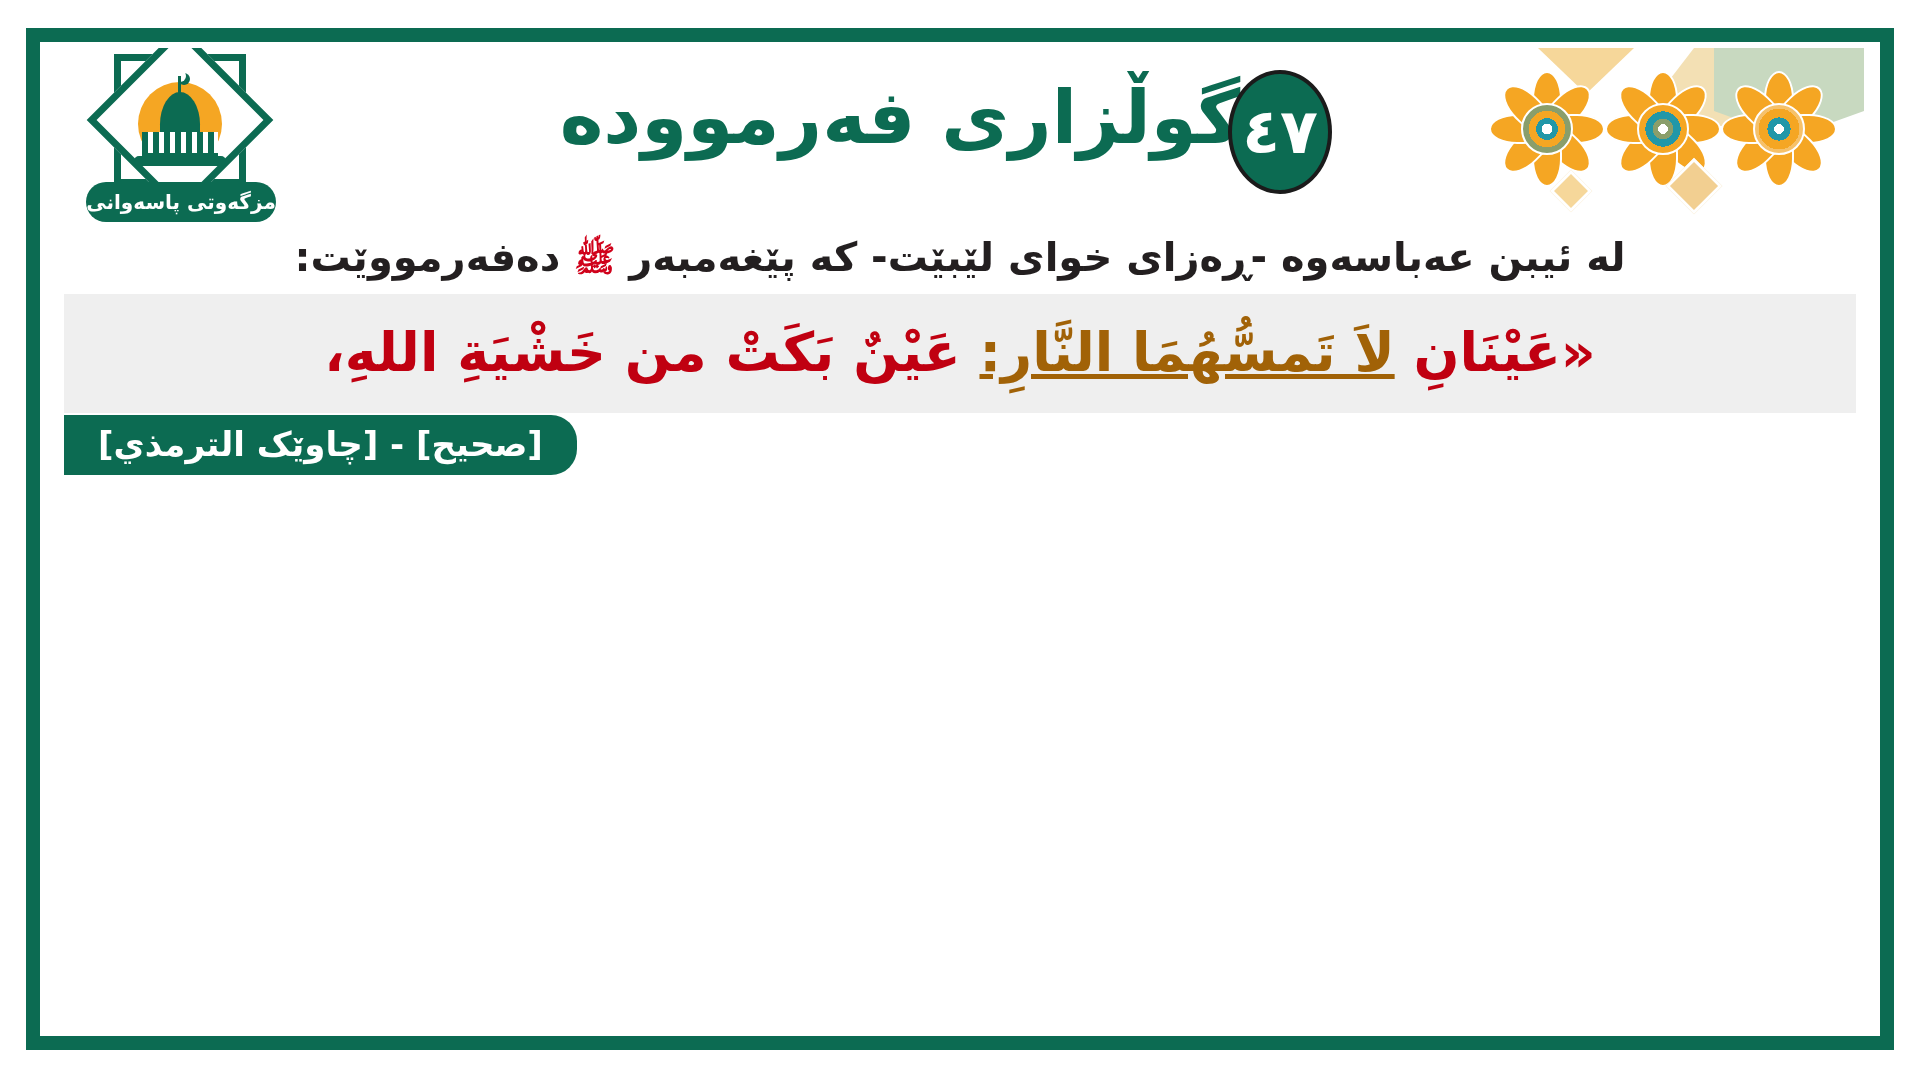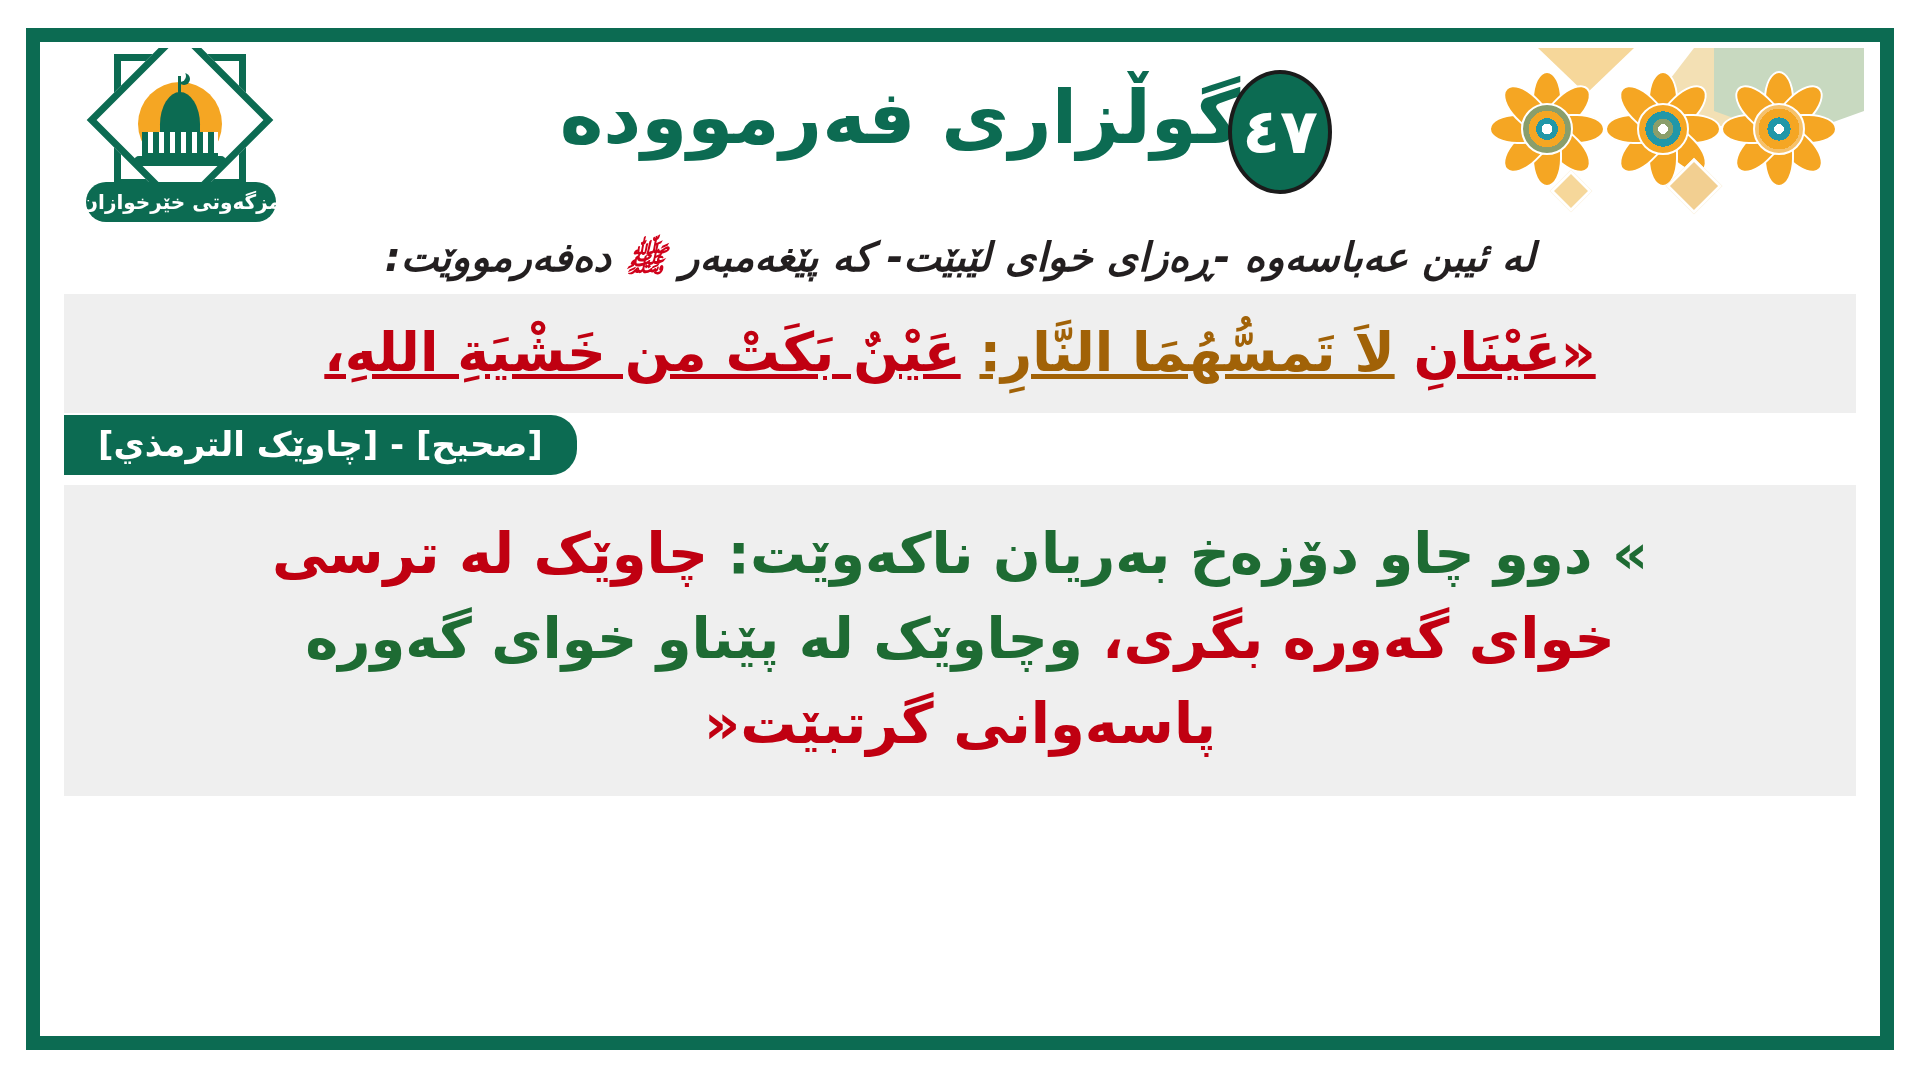--- a/index.html
+++ b/index.html
@@ -178,21 +178,20 @@
   
   .narrator{
     margin:0 18px;
     text-align:center;
     color:#231f20;
     font-size:40px;
     font-weight:bold;
     line-height:1.35;
     padding:4px 0 10px 0;
     white-space:nowrap;
-    font-style:italic;
   }
   .saw{
     color:#d0021b;
     font-size:34px;
     font-weight:bold;
     vertical-align:middle;
     letter-spacing:-1px;
   }
 
   
@@ -203,21 +202,21 @@
     text-align:center;
     direction:rtl;
   }
   .arabic-line{
     font-size:54px;
     font-weight:bold;
     line-height:1.5;
     color:#1e6b33;
     white-space:nowrap;
   }
-  .ar-red{color:#c00011;text-decoration:underline;}
+  .ar-red{color:#c00011;}
   .ar-green{color:#a16207;text-decoration:underline;}
 
   
   .source-row{
     position:relative;
     height:66px;
     margin:0 18px;
   }
   .source-badge{
     position:absolute;
@@ -265,21 +264,21 @@
             <div class="s1"></div>
             <div class="s2"></div>
             <div class="logo-core">
               <div class="sun"></div>
               <div class="dome"></div>
               <div class="moon"></div>
               <div class="colonnade"></div>
               <div class="base-bar"></div>
             </div>
           </div>
-          <div class="logo-ribbon">مزگەوتی خێرخوازان</div>
+          <div class="logo-ribbon">مزگەوتی پاسەوانی</div>
         </div>
 
         <div class="title">گوڵزاری فەرمووده</div>
 
         <div class="num-badge">٤٧</div>
 
         <div class="ornament">
           <div class="orn-bg1"></div>
           <div class="orn-bg2"></div>
           <div class="orn-bg3"></div>
@@ -336,30 +335,16 @@
           <span class="ar-red">«عَیْنَانِ</span>
           <span class="ar-green">لاَ تَمسُّهُمَا النَّارِ:</span>
           <span class="ar-red">عَیْنٌ بَکَتْ من خَشْیَةِ اللهِ،</span>
         </div>
       </div>
 
       <div class="source-row">
         <div class="source-badge">[صحيح] - [چاوێک الترمذي]</div>
       </div>
 
-      <div class="kurdish-block">
-        <div class="kurdish-line">
-          <span class="quote">»</span>
-          <span class="k-green">دوو چاو دۆزەخ بەریان ناکەوێت:</span>
-          <span class="k-red">چاوێک لە ترسی</span>
-        </div>
-        <div class="kurdish-line">
-          <span class="k-red">خوای گەورە بگری،</span>
-          <span class="k-green">وچاوێک لە پێناو خوای گەورە</span>
-        </div>
-        <div class="kurdish-line">
-          <span class="k-red">پاسەوانی گرتبێت«</span>
-        </div>
-      </div>
 
     </div>
   </div>
 </div>
 
 </body></html>

